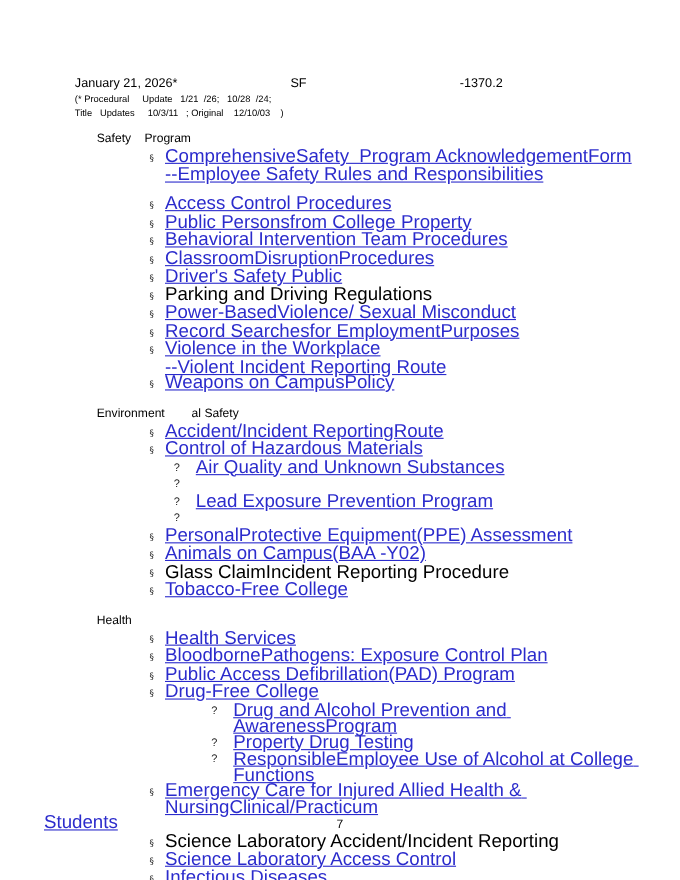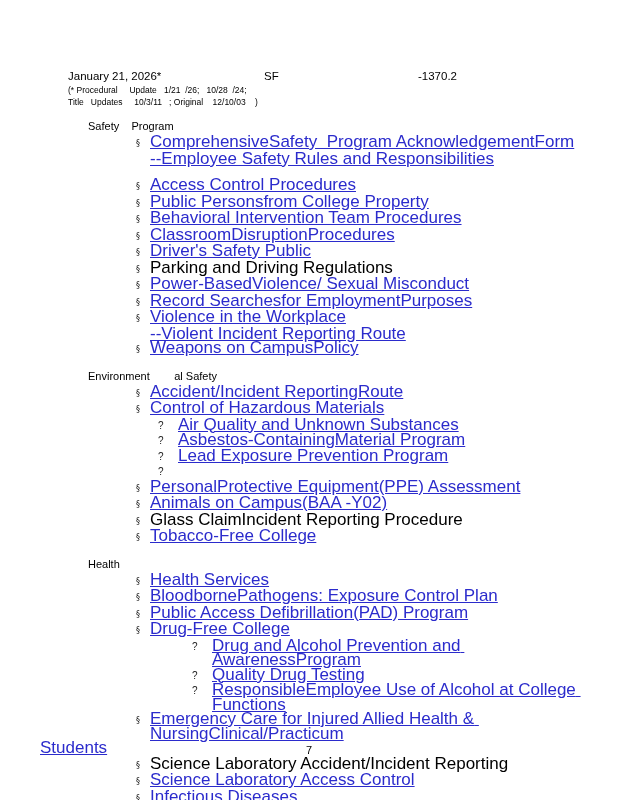--- a/index.html
+++ b/index.html
@@ -240,21 +240,20 @@
           </li>
           <li>
             <div class="row l2">
               <span class="qmark">?</span>
               <span class="txt link">Air Quality and Unknown Substances</span>
             </div>
           </li>
           <li>
             <div class="row l2">
               <span class="qmark">?</span>
-              <span class="txt link">Asbestos-ContainingMaterial Program</span>
             </div>
           </li>
           <li>
             <div class="row l2">
               <span class="qmark">?</span>
               <span class="txt link">Lead Exposure Prevention Program</span>
             </div>
           </li>
           <li>
             <div class="row l2">
@@ -316,21 +315,21 @@
           </li>
           <li>
             <div class="row l3">
               <span class="qmark">?</span>
               <span class="txt link">Drug and Alcohol Prevention and AwarenessProgram</span>
             </div>
           </li>
           <li>
             <div class="row l3">
               <span class="qmark">?</span>
-              <span class="txt link">Quality Drug Testing</span>
+              <span class="txt link">Property Drug Testing</span>
             </div>
           </li>
           <li>
             <div class="row l3">
               <span class="qmark">?</span>
               <span class="txt link">ResponsibleEmployee Use of Alcohol at College Functions</span>
             </div>
           </li>
           <li>
             <div class="row l1">

